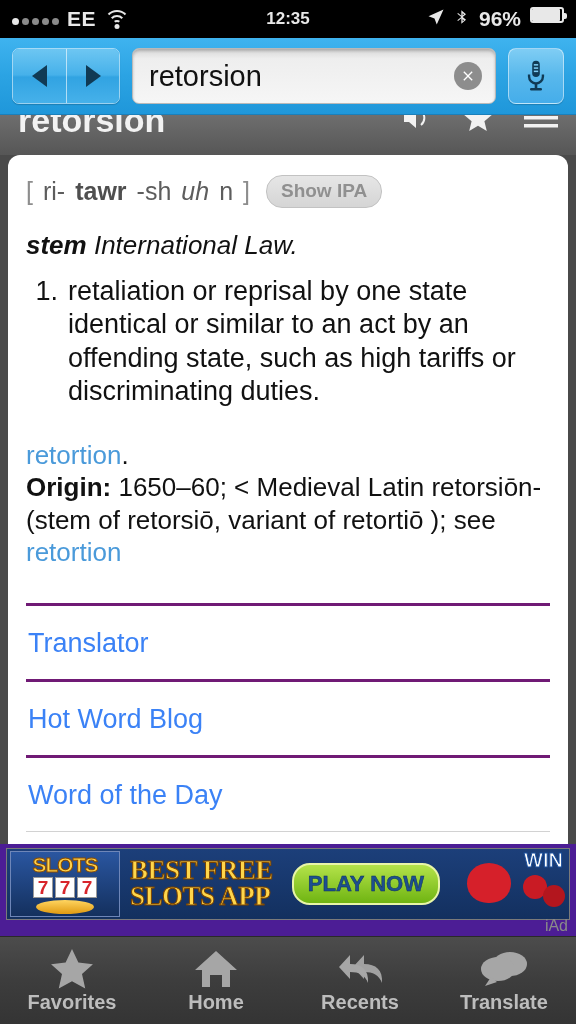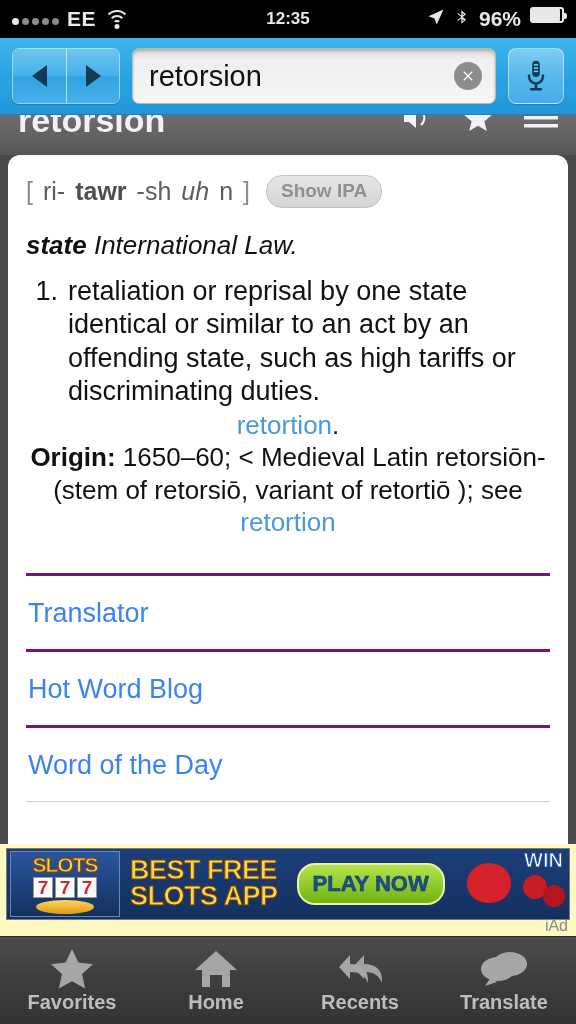--- a/index.html
+++ b/index.html
@@ -106,49 +106,49 @@
     display:inline-block; padding: 4px 14px 5px; border-radius: 16px;
     background: linear-gradient(to bottom,#e6e6e6,#d5d5d5);
     border:1px solid #c2c2c2; color:#909090; font-size:19px; font-weight:bold;
     cursor:pointer; margin-left:6px;text-align:center;
   }
   .pos { font-size:26px; margin-top: 22px; font-style:italic; color:#111; }
   .pos b { font-weight:bold; }
   .deflist { margin-top: 14px; font-size:27px; color:#111; line-height:1.24; }
   .defitem { display:flex; gap:10px; }
   .defitem .num { width:32px; text-align:right; flex:none; }
-  .origin { font-size:26px; line-height:1.25; color:#111;text-align:center; }
+  .origin { margin-top: 30px; font-size:26px; line-height:1.25; color:#111; }
   .origin b { font-weight:bold; }
   a.lnk, .lnk { color:#4a9ada; text-decoration:none; cursor:pointer; }
 
   .linklist { margin-top: 34px; }
   .linkrow {
     border-top:3px solid #701a75; padding: 22px 2px 20px;
     font-size:27px; color:#3b82f6; cursor:pointer;
   }
   .linkrow:last-child { border-bottom:1px solid #d2d2d2; }
 
   
-  .adwrap { position:absolute; left:0; right:0; bottom: 88px; height: 92px; background:#fef9c3; }
+  .adwrap { position:absolute; left:0; right:0; bottom: 88px; height: 92px; background:#4c1d95; }
   .ad { position:absolute; left:6px; right:6px; top:4px; height: 72px;
         border:1px solid #7a7a7a; overflow:hidden;
         background: linear-gradient(to bottom,#1c3f7a,#13305f);
         display:flex; align-items:center; }
   .ad .logo { width: 110px; height: 66px; margin-left:3px; flex:none;
               background: linear-gradient(to bottom,#2a56a0,#14305e);
               border:1px solid #6e86b8; display:flex; flex-direction:column;
               align-items:center; justify-content:center; }
   .ad .logo .s1 { font-size:21px; font-weight:bold; color:#ffd34a; letter-spacing:-1px;
                   -webkit-text-stroke:1px #8a4b00; line-height:1; }
   .ad .logo .s2 { display:flex; gap:2px; margin-top:2px; }
   .ad .logo .s2 span { background:#fff; color:#d8252b; font-weight:bold; font-size:19px;
                        width:20px; text-align:center; border:1px solid #999; line-height:1.05; }
   .ad .logo .coins { width:58px; height:14px; margin-top:2px; border-radius:50%;
                      background: linear-gradient(to bottom,#ffd560,#e09a12); }
-  .ad .copy { margin-left:10px; line-height:0.95; }
+  .ad .copy { margin-left:10px; line-height:0.95;font-family:Liberation Serif, serif; }
   .ad .copy div { font-size:27px; font-weight:bold; color:#ffd64b; letter-spacing:-0.5px;
                   -webkit-text-stroke:1px #7a4300; }
   .ad .play { margin-left:19px; padding: 6px 14px; border-radius:18px;
               background: linear-gradient(to bottom,#b4e34a,#6fb412);
               border:2px solid #e8f5a8; color:#1d4f8f; font-weight:bold; font-size:22px;
               -webkit-text-stroke:0.5px #0d2f5c; cursor:pointer; }
   .ad .fruit { margin-left:auto; width:110px; height:100%; position:relative; }
   .ad .fruit .win { position:absolute; right:6px; top:0; font-size:20px; font-weight:bold;
                     color:#fff; -webkit-text-stroke:1px #1b4e9b; }
   .ad .fruit .berry { position:absolute; left:8px; top:14px; width:44px; height:40px;
@@ -279,21 +279,21 @@
       <span>ri-</span>
       <b>tawr</b>
       <span>-sh</span>
       <i>uh</i>
       <span>n</span>
       <span class="bk">]</span>
       <span class="ipa-pill">Show IPA</span>
     </div>
 
     <div class="pos">
-      <b>state</b>
+      <b>stem</b>
       <span>International Law.</span>
     </div>
 
     <div class="deflist">
       <div class="defitem">
         <span class="num">1.</span>
         <span>retaliation or reprisal by one state identical or similar to an act by an offending state, such as high tariffs or discriminating duties.</span>
       </div>
     </div>
 

